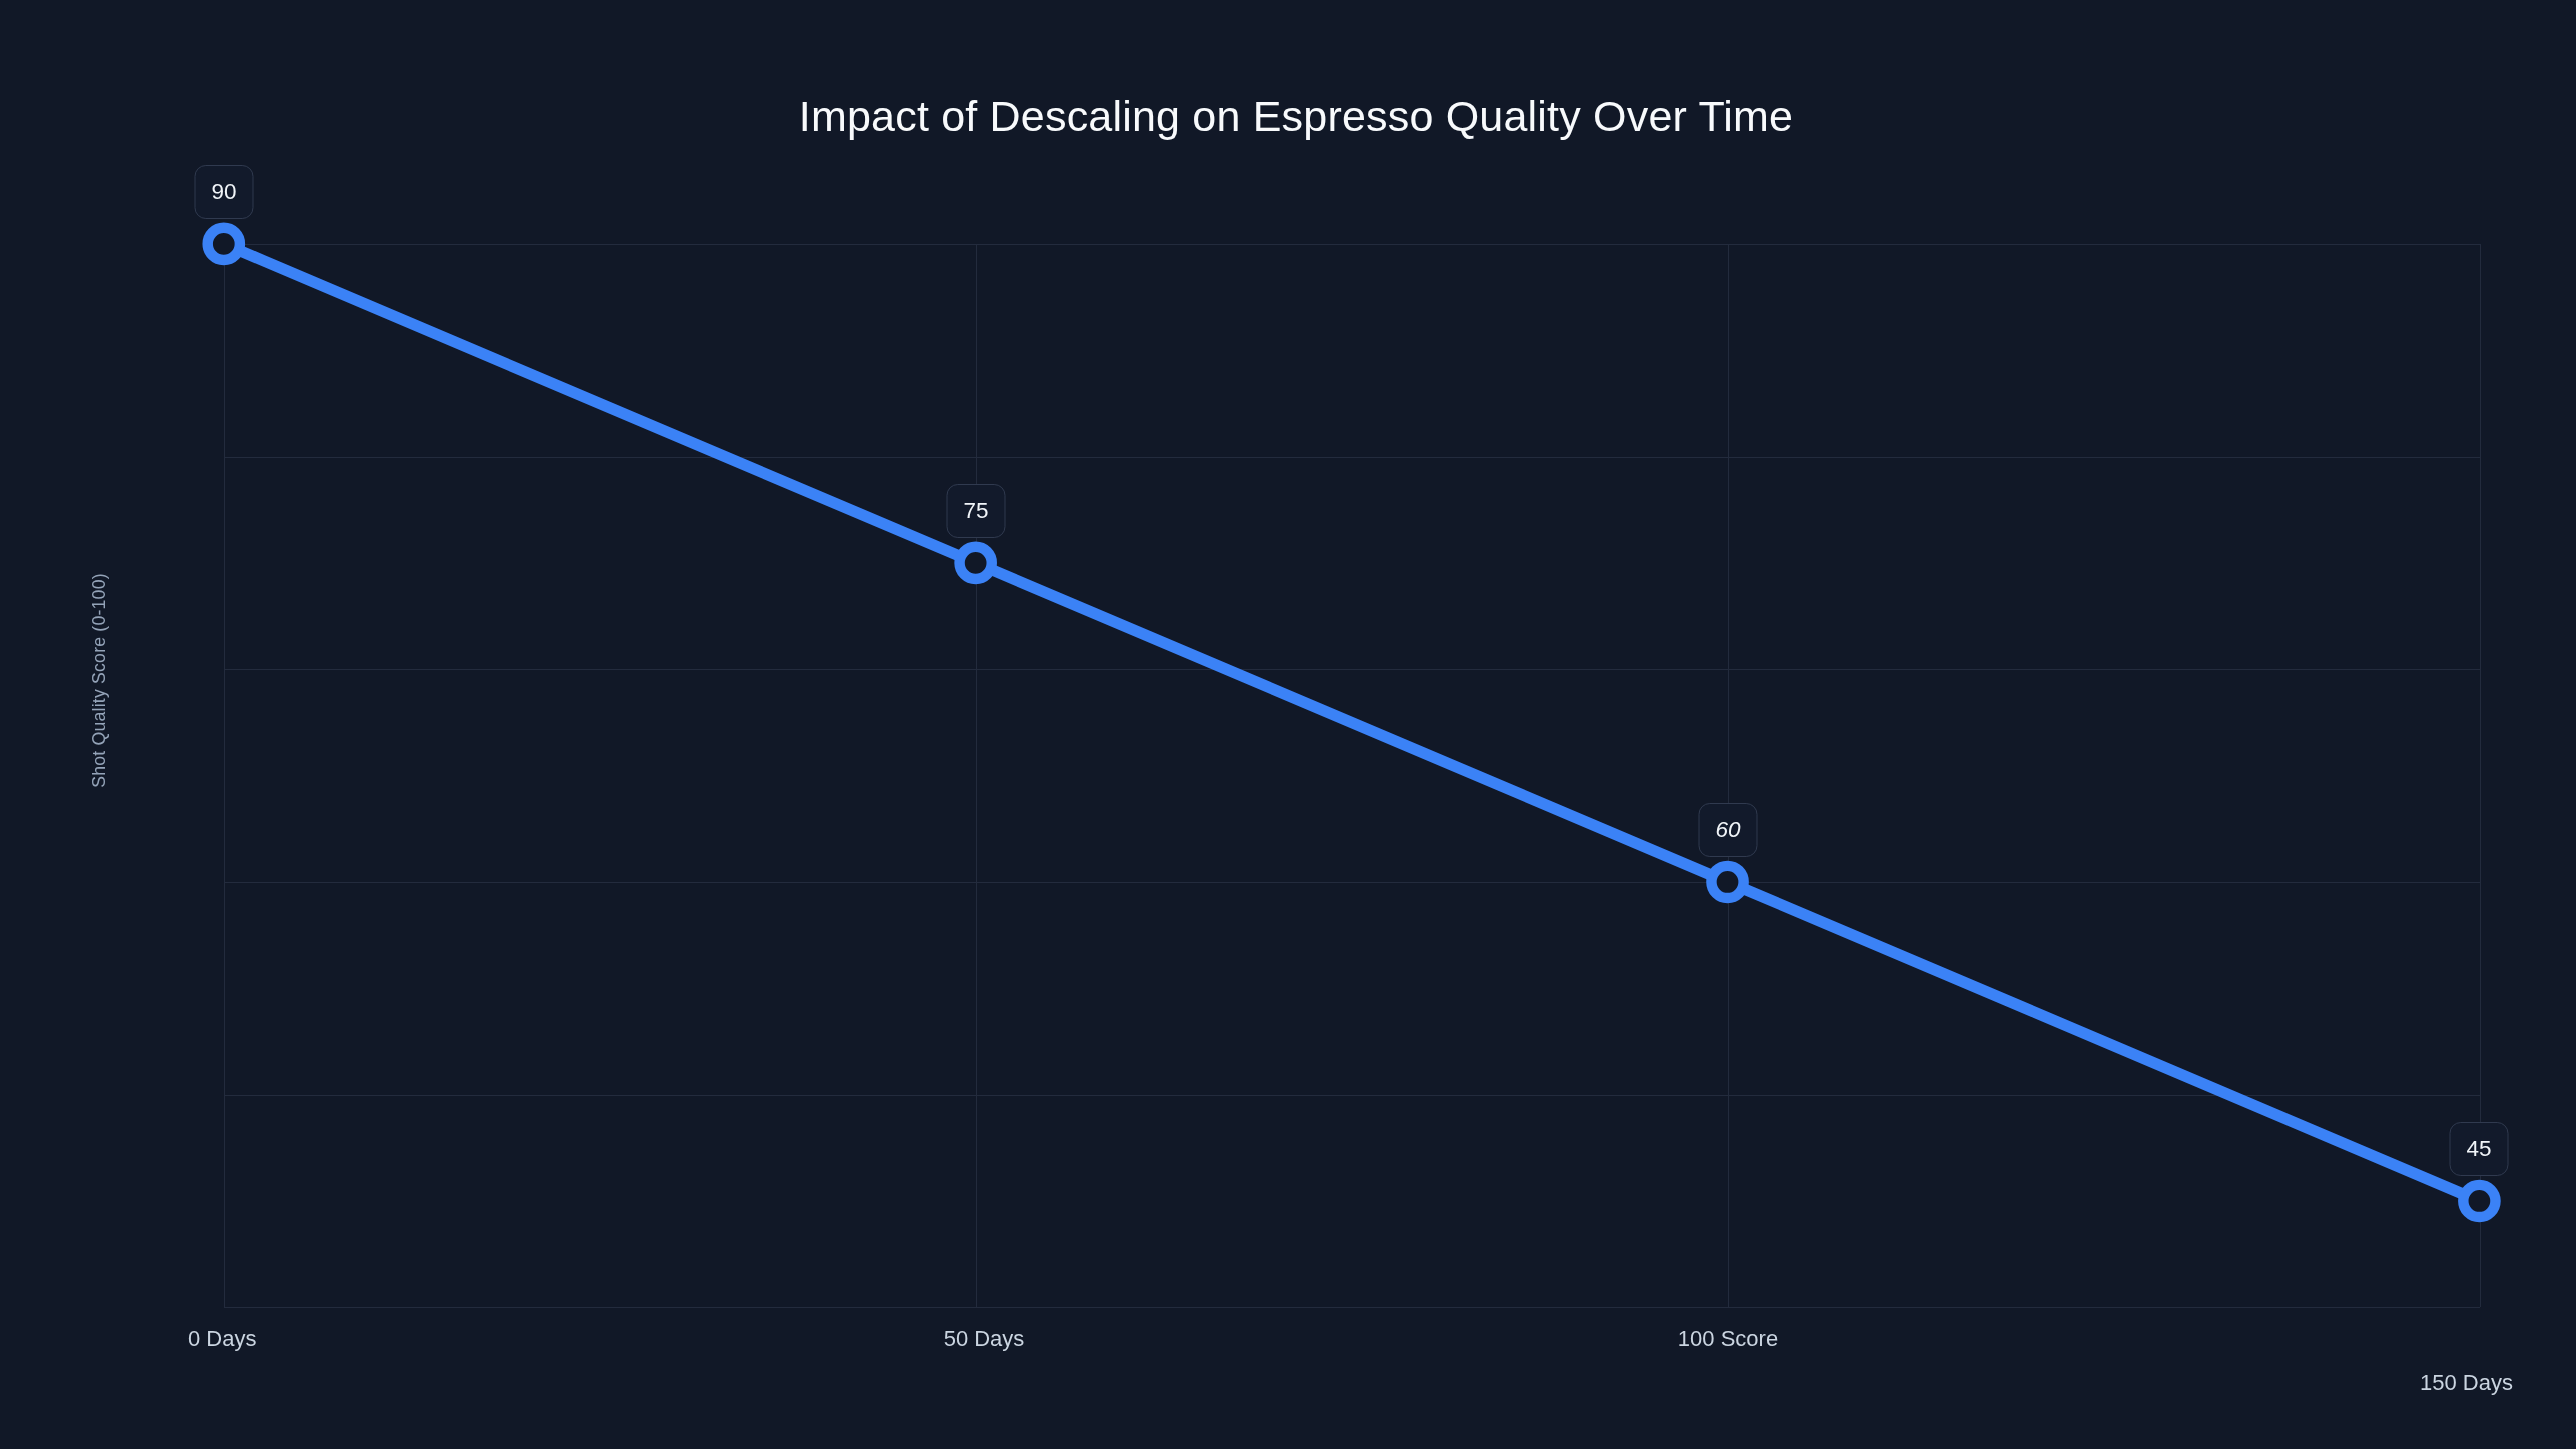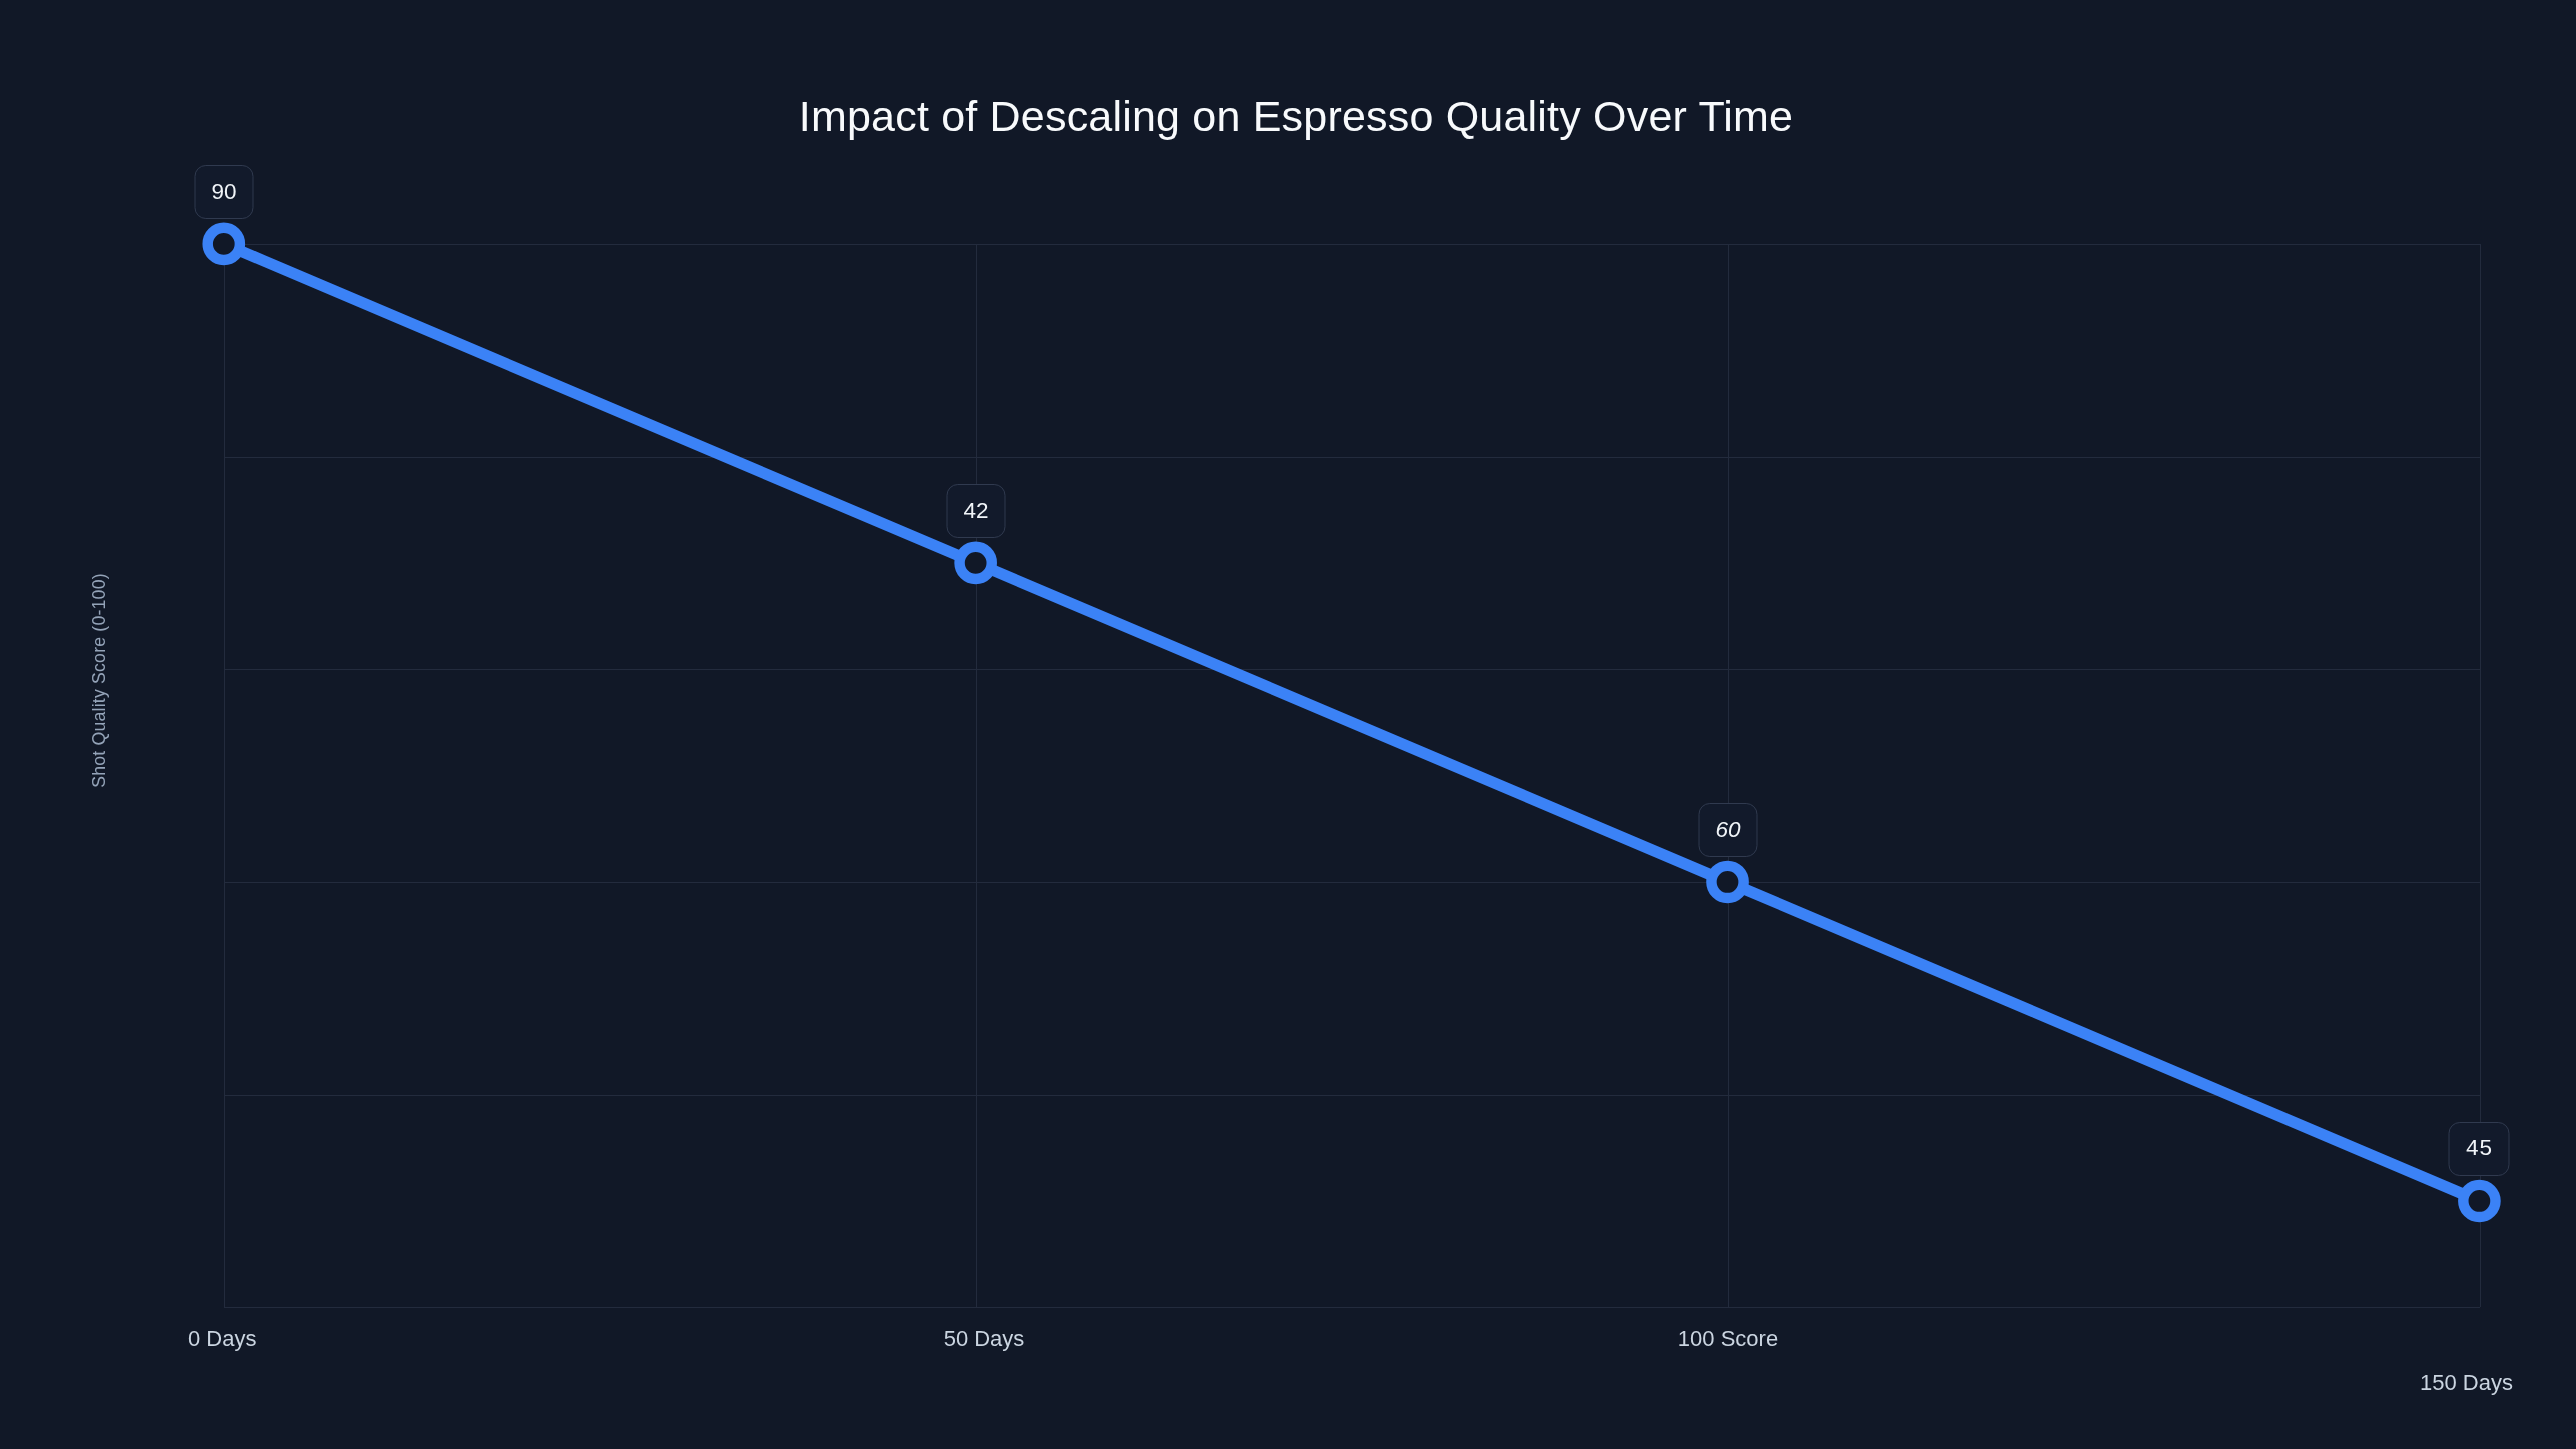--- a/index.html
+++ b/index.html
@@ -152,19 +152,19 @@
     <g id="series-markers">
         <circle cx="278.00" cy="303.00" r="20" fill="#111827" stroke="#3b82f6" stroke-width="13"></circle>
         <circle cx="1212.00" cy="699.30" r="20" fill="#111827" stroke="#3b82f6" stroke-width="13"></circle>
         <circle cx="2146.00" cy="1095.60" r="20" fill="#111827" stroke="#3b82f6" stroke-width="13"></circle>
         <circle cx="3080.00" cy="1491.90" r="20" fill="#111827" stroke="#3b82f6" stroke-width="13"></circle>
       </g>
   </svg>
 
   <div id="value-badges">
       <div class="value-badge" style="left: 224px; top: 165px;">90</div>
-      <div class="value-badge" style="left: 976px; top: 484px;">42</div>
+      <div class="value-badge" style="left: 976px; top: 484px;">75</div>
       <div class="value-badge" style="left: 1728px; top: 803px; font-style: italic;">60</div>
-      <div class="value-badge" style="left: 2479px; top: 1122px; font-family: Liberation Mono, monospace;">45</div>
+      <div class="value-badge" style="left: 2479px; top: 1122px;">45</div>
     </div>
 
 </div>
 
 
 </body></html>

